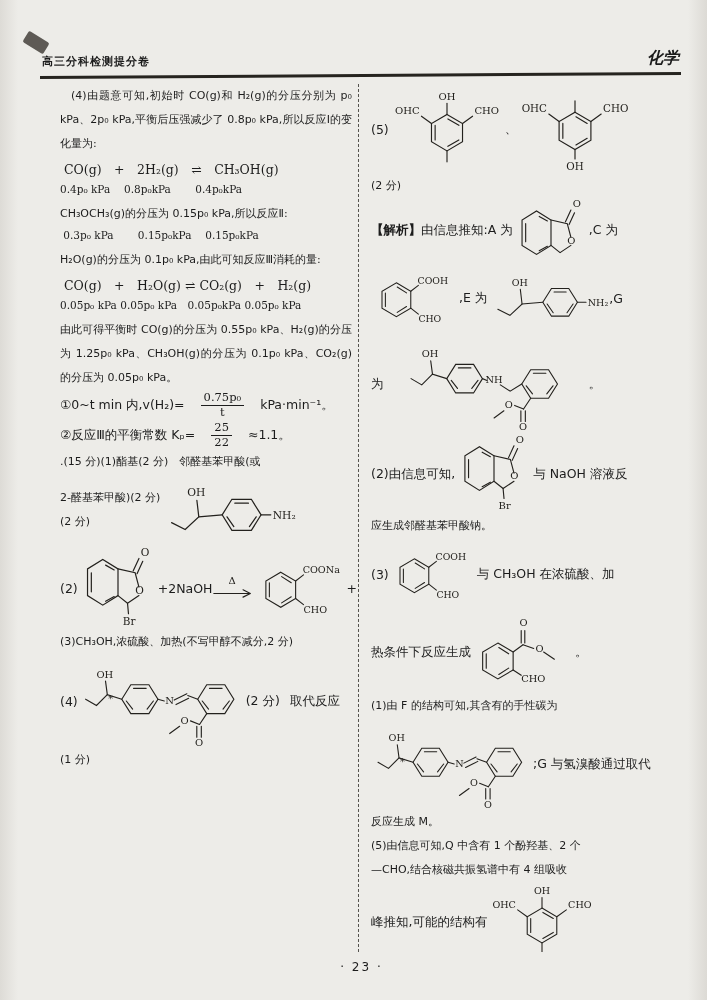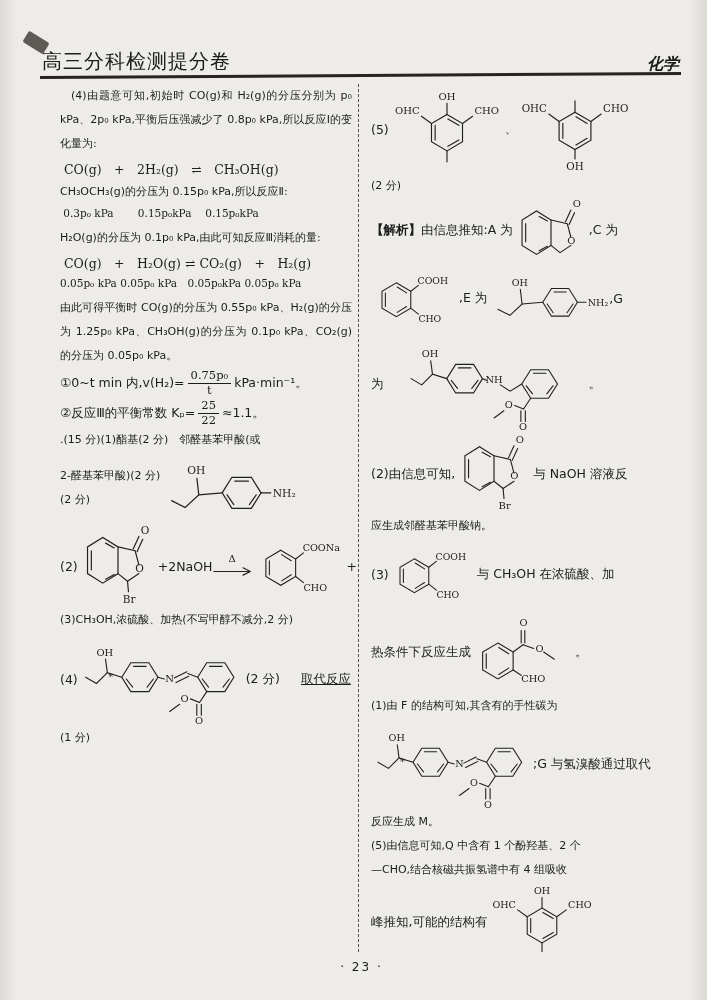--- a/index.html
+++ b/index.html
@@ -2,61 +2,62 @@
 <html><head>
 <meta charset="utf-8">
 <style>
   html,body{margin:0;padding:0;background:#888;}
   .page{position:relative;width:707px;height:1000px;margin:0 auto;overflow:hidden;
         background:linear-gradient(90deg,#dddbd6 0,#edece8 18px,#edece8 688px,#dcdad5 707px);
         color:#1c1c1c;font-family:"DejaVu Sans","DejaVu Serif",sans-serif;}
   .smudge{position:absolute;left:24px;top:36px;width:24px;height:13px;background:#4e4a45;
           transform:rotate(32deg);border-radius:2px;opacity:.9;}
   .header{position:absolute;left:42px;right:28px;top:48px;display:flex;justify-content:space-between;align-items:flex-end;}
-  .h-title{font-weight:normal;font-size:20px;letter-spacing:1px;}
+  .h-title{font-weight:bold;font-size:11px;letter-spacing:1px;}
   .h-subject{font-weight:bold;font-style:italic;font-size:16px;}
   .header-rule{position:absolute;left:40px;right:26px;top:74px;height:3px;background:#26241f;transform:rotate(-0.35deg);}
   .columns{position:absolute;left:60px;right:24px;top:84px;bottom:48px;display:flex;}
   .col-left{width:292px;overflow:hidden;padding-right:6px;}
   .col-right{flex:1;border-left:1px dashed #55534e;padding-left:12px;overflow:hidden;}
   p,.para{margin:0;font-size:11px;line-height:24px;text-align:justify;}
   .ind{text-indent:1em;}
   .eq{font-size:12.5px;line-height:21px;white-space:pre-wrap;margin:3px 0 0 4px;font-family:"DejaVu Serif",serif;}
   .eqp{font-size:10.5px;line-height:19px;white-space:pre-wrap;margin:0 0 3px 0;font-family:"DejaVu Serif",serif;}
-  .fline{display:flex;align-items:center;font-size:12.5px;line-height:30px;white-space:nowrap;}
+  .fline{display:flex;align-items:center;font-size:12.5px;line-height:30px;white-space:nowrap;gap:13px;}
   .frac{display:inline-flex;flex-direction:column;align-items:center;font-size:11.5px;line-height:1.2;margin:0 3px;font-family:"DejaVu Serif",serif;}
   .frac .num{border-bottom:1px solid #1c1c1c;padding:0 3px;}
   .row{display:flex;align-items:center;white-space:nowrap;}
   .row>span{font-size:12.5px;flex:none;}
   .hang{margin-left:-14px;}
   svg{flex:none;display:block;}
   .st{stroke:#23211d;stroke-width:1.25;fill:none;stroke-linecap:round;}
   svg text{fill:#23211d;font-size:11px;font-family:"DejaVu Serif",serif;}
   .bold{font-weight:bold;}
   .footer{position:absolute;bottom:26px;left:8px;width:100%;text-align:center;font-size:12px;letter-spacing:2px;}
-  .gap-l{margin-left:21px;text-decoration:underline;}
+  .gap-l{margin-left:10px;}
 </style>
 </head>
 <body>
 
 <div class="page">
   <div class="smudge"></div>
 
   <div class="header">
     <span class="h-title">高三分科检测提分卷</span>
     <span class="h-subject">化学</span>
   </div>
   <div class="header-rule"></div>
 
   <div class="columns">
 
     <div class="col-left">
       <p class="para ind">(4)由题意可知,初始时 CO(g)和 H₂(g)的分压分别为 p₀ kPa、2p₀ kPa,平衡后压强减少了 0.8p₀ kPa,所以反应Ⅰ的变化量为:</p>
 
       <div class="eq">CO(g)　+　2H₂(g)　⇌　CH₃OH(g)</div>
+      <div class="eqp">0.4p₀ kPa　 0.8p₀kPa　　 0.4p₀kPa</div>
 
       <p class="para">CH₃OCH₃(g)的分压为 0.15p₀ kPa,所以反应Ⅱ:</p>
 
       <div class="eqp"> 0.3p₀ kPa　　 0.15p₀kPa　 0.15p₀kPa</div>
 
       <p class="para">H₂O(g)的分压为 0.1p₀ kPa,由此可知反应Ⅲ消耗的量:</p>
 
       <div class="eq">CO(g)　+　H₂O(g) ⇌ CO₂(g)　+　H₂(g)</div>
       <div class="eqp">0.05p₀ kPa 0.05p₀ kPa　0.05p₀kPa 0.05p₀ kPa</div>
 

